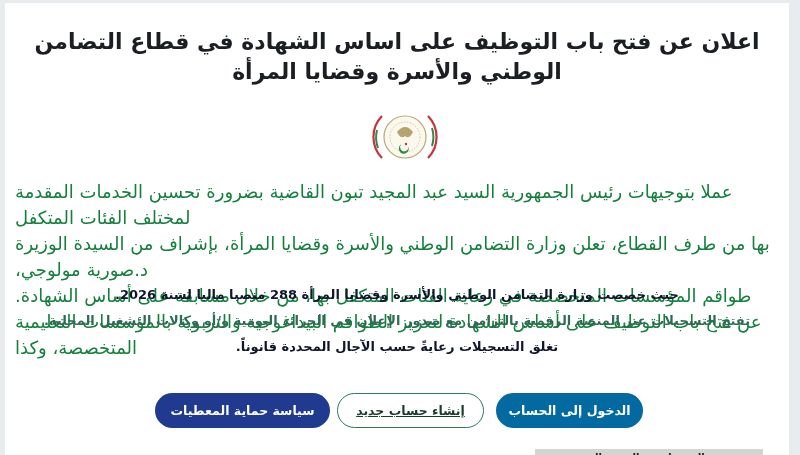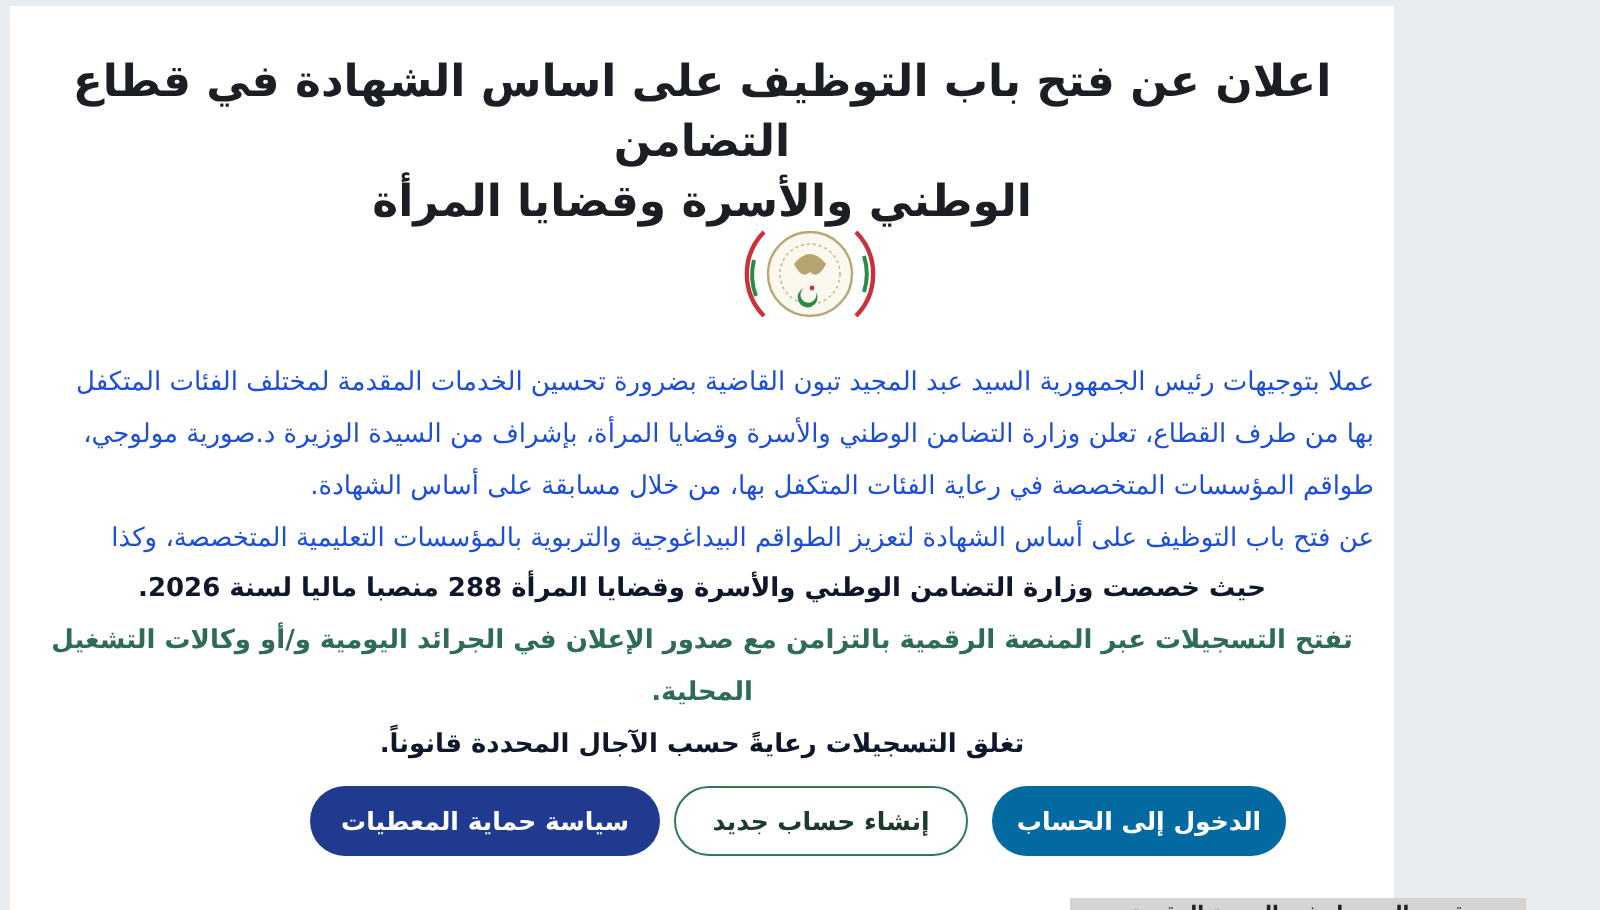--- a/index.html
+++ b/index.html
@@ -5,21 +5,21 @@
     * { box-sizing: border-box; margin: 0; padding: 0; }
     html, body { width: 800px; height: 455px; overflow: hidden; }
     body {
       background: #e9ecef;
       font-family: "DejaVu Sans", sans-serif;
       position: relative;
     }
     .card {
       position: absolute;
       left: 5px; top: 3px;
-      width: 692px; height: 452px;
+      width: 784px; height: 452px;
       background: #ffffff;
       direction: rtl;
     }
     .title {
       position: absolute;
       left: 0; right: 0;
       top: 24px;
       text-align: center;
       font-family: "DejaVu Sans", sans-serif;
       font-weight: bold;
@@ -29,24 +29,24 @@
     }
     .logo {
       position: absolute;
       left: 363px; top: 97px;
       width: 74px; height: 74px;
     }
     .body-text {
       position: absolute;
       left: 10px; right: 10px;
       top: 176px;
-      text-align: right;
-      font-size: 13px;
+      text-align: left;
+      font-size: 18px;
       line-height: 26px;
-      color: #1d4ed8;
+      color: #15803d;
     }
     .body-text p { margin: 0; }
     .highlight {
       position: absolute;
       left: 10px; right: 10px;
       top: 279px;
       text-align: center;
       font-size: 13px;
       line-height: 26px;
     }
@@ -64,21 +64,21 @@
       top: 0;
       height: 35px;
       border-radius: 18px;
       font-size: 12.5px;
       font-weight: bold;
       display: flex; align-items: center; justify-content: center;
       cursor: pointer;
       direction: rtl;
     }
     .btn-login { left: 491px; width: 147px; background: #0369a1; color: #ffffff; border: none; }
-    .btn-register { left: 332px; width: 147px; background: #ffffff; color: #1d3b2a; border: 1.5px solid #2d7a55; }
+    .btn-register { left: 332px; width: 147px; background: #ffffff; color: #1d3b2a; border: 1.5px solid #2d7a55; text-decoration: underline; }
     .btn-privacy { left: 150px; width: 175px; background: #1f3a8f; color: #ffffff; border: none; }
     .bottom-strip {
       position: absolute;
       left: 530px; top: 446px;
       width: 228px; height: 9px;
       background: #d4d4d4;
       overflow: hidden;
       font-size: 10px;
       font-weight: bold;
       color: #222;

